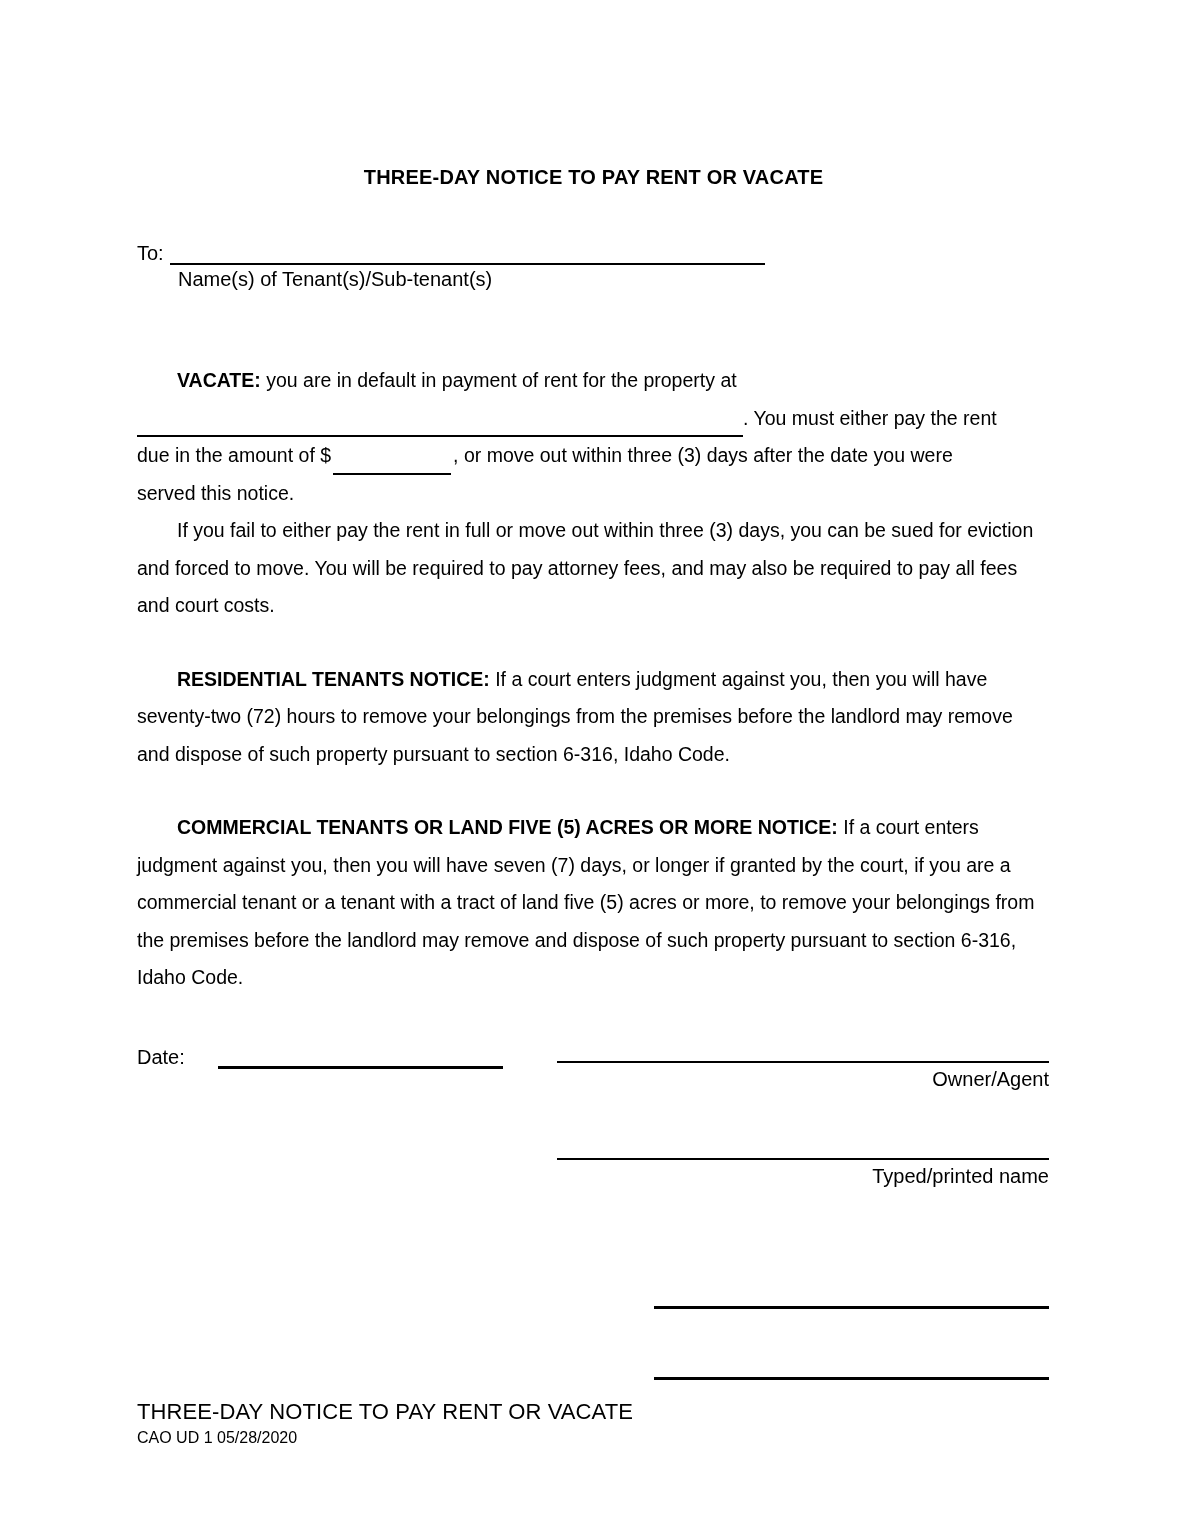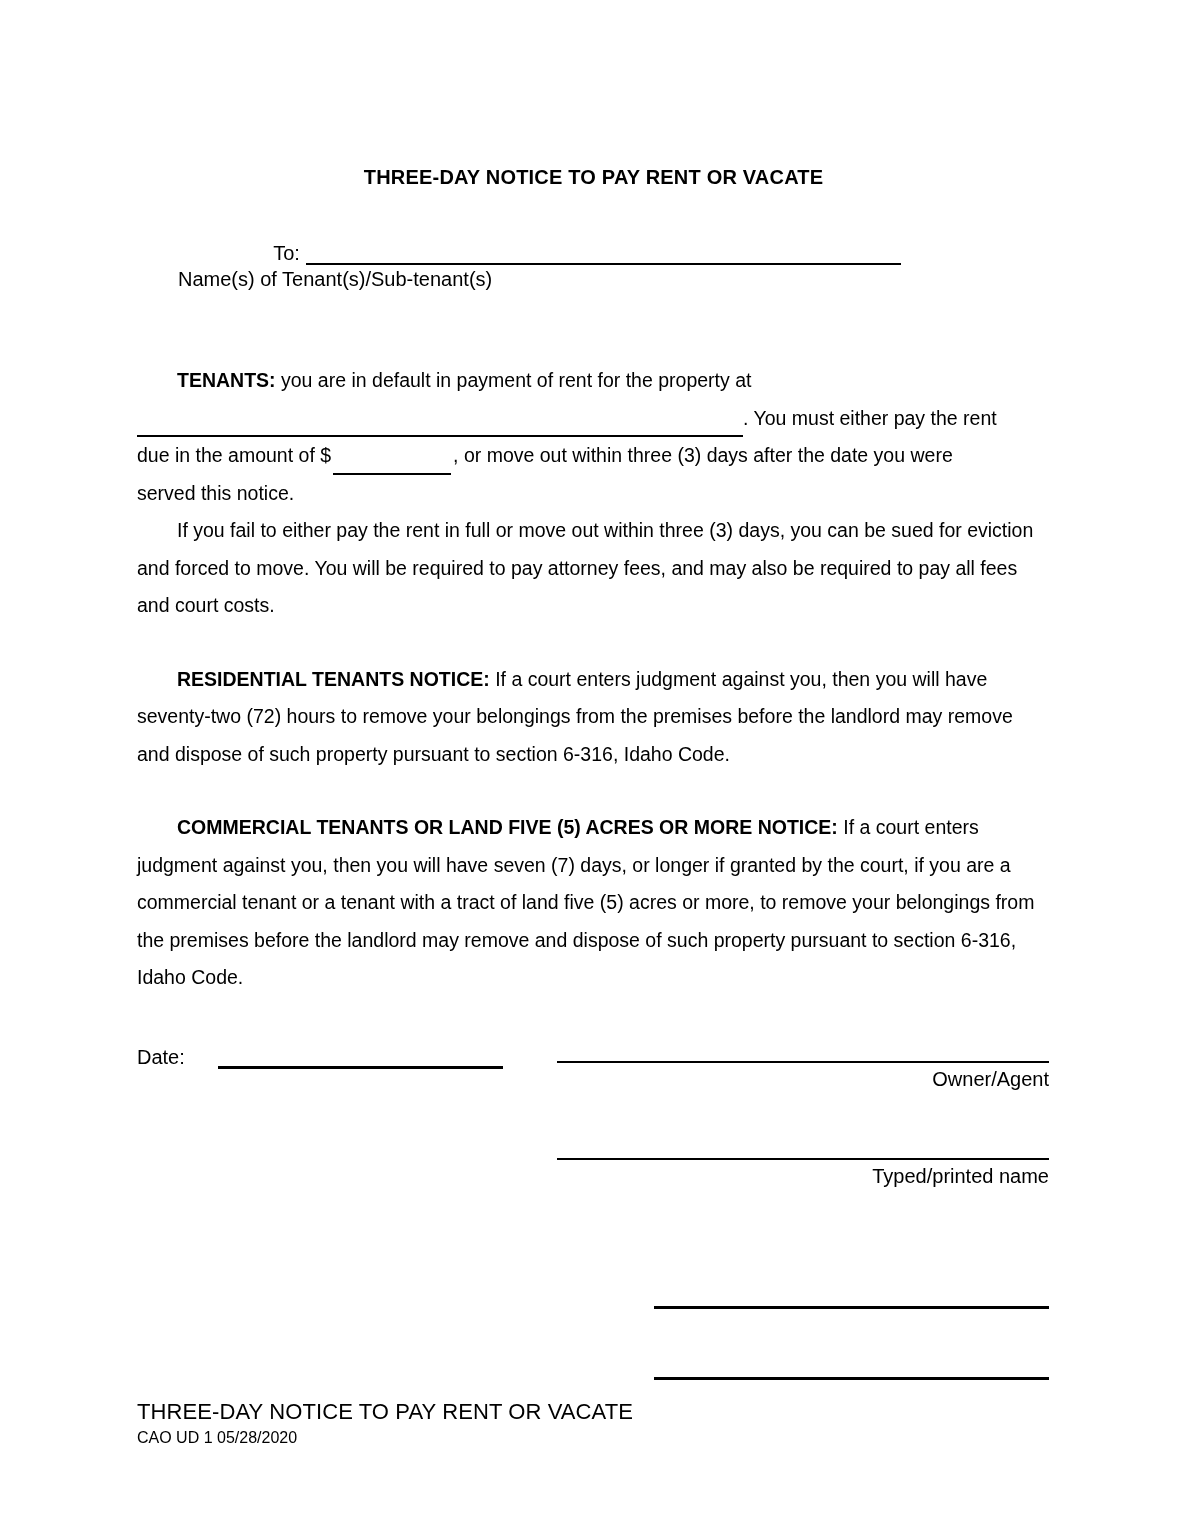--- a/index.html
+++ b/index.html
@@ -35,21 +35,20 @@
 
   
   .to-row {
     position: absolute;
     left: 137px;
     top: 235px;
     width: 900px;
     height: 30px;
     display: flex;
     align-items: flex-end;
-    justify-content: center;
   }
   .to-label {
     font-size: 20px;
     line-height: 24px;
     padding-right: 6px;
   }
   .to-rule {
     width: 595px;
     border-bottom: 2.5px solid #000;
     height: 22px;
@@ -180,21 +179,21 @@
 
   <div class="to-row">
     <span class="to-label">To:</span>
     <span class="to-rule"></span>
   </div>
   <div class="to-caption">Name(s) of Tenant(s)/Sub-tenant(s)</div>
 
   <div class="body-block">
 
     <p>
-      <span class="indent"></span><span class="b">TENANTS:</span>
+      <span class="indent"></span><span class="b">VACATE:</span>
       <span>you are in default in payment of rent for the property at</span><br>
       <span class="fill-rule fill-long"></span><span>. You must either pay the rent</span><br>
       <span>due in the amount of $</span><span class="fill-rule fill-money"></span><span>, or move out within three (3) days after the date you were</span><br>
       <span>served this notice.</span>
     </p>
 
     <p>
       <span class="indent"></span><span>If you fail to either pay the rent in full or move out within three (3) days, you can be sued for eviction and forced to move.  You will be required to pay attorney fees, and may also be required to pay all fees and court costs.</span>
     </p>
 

